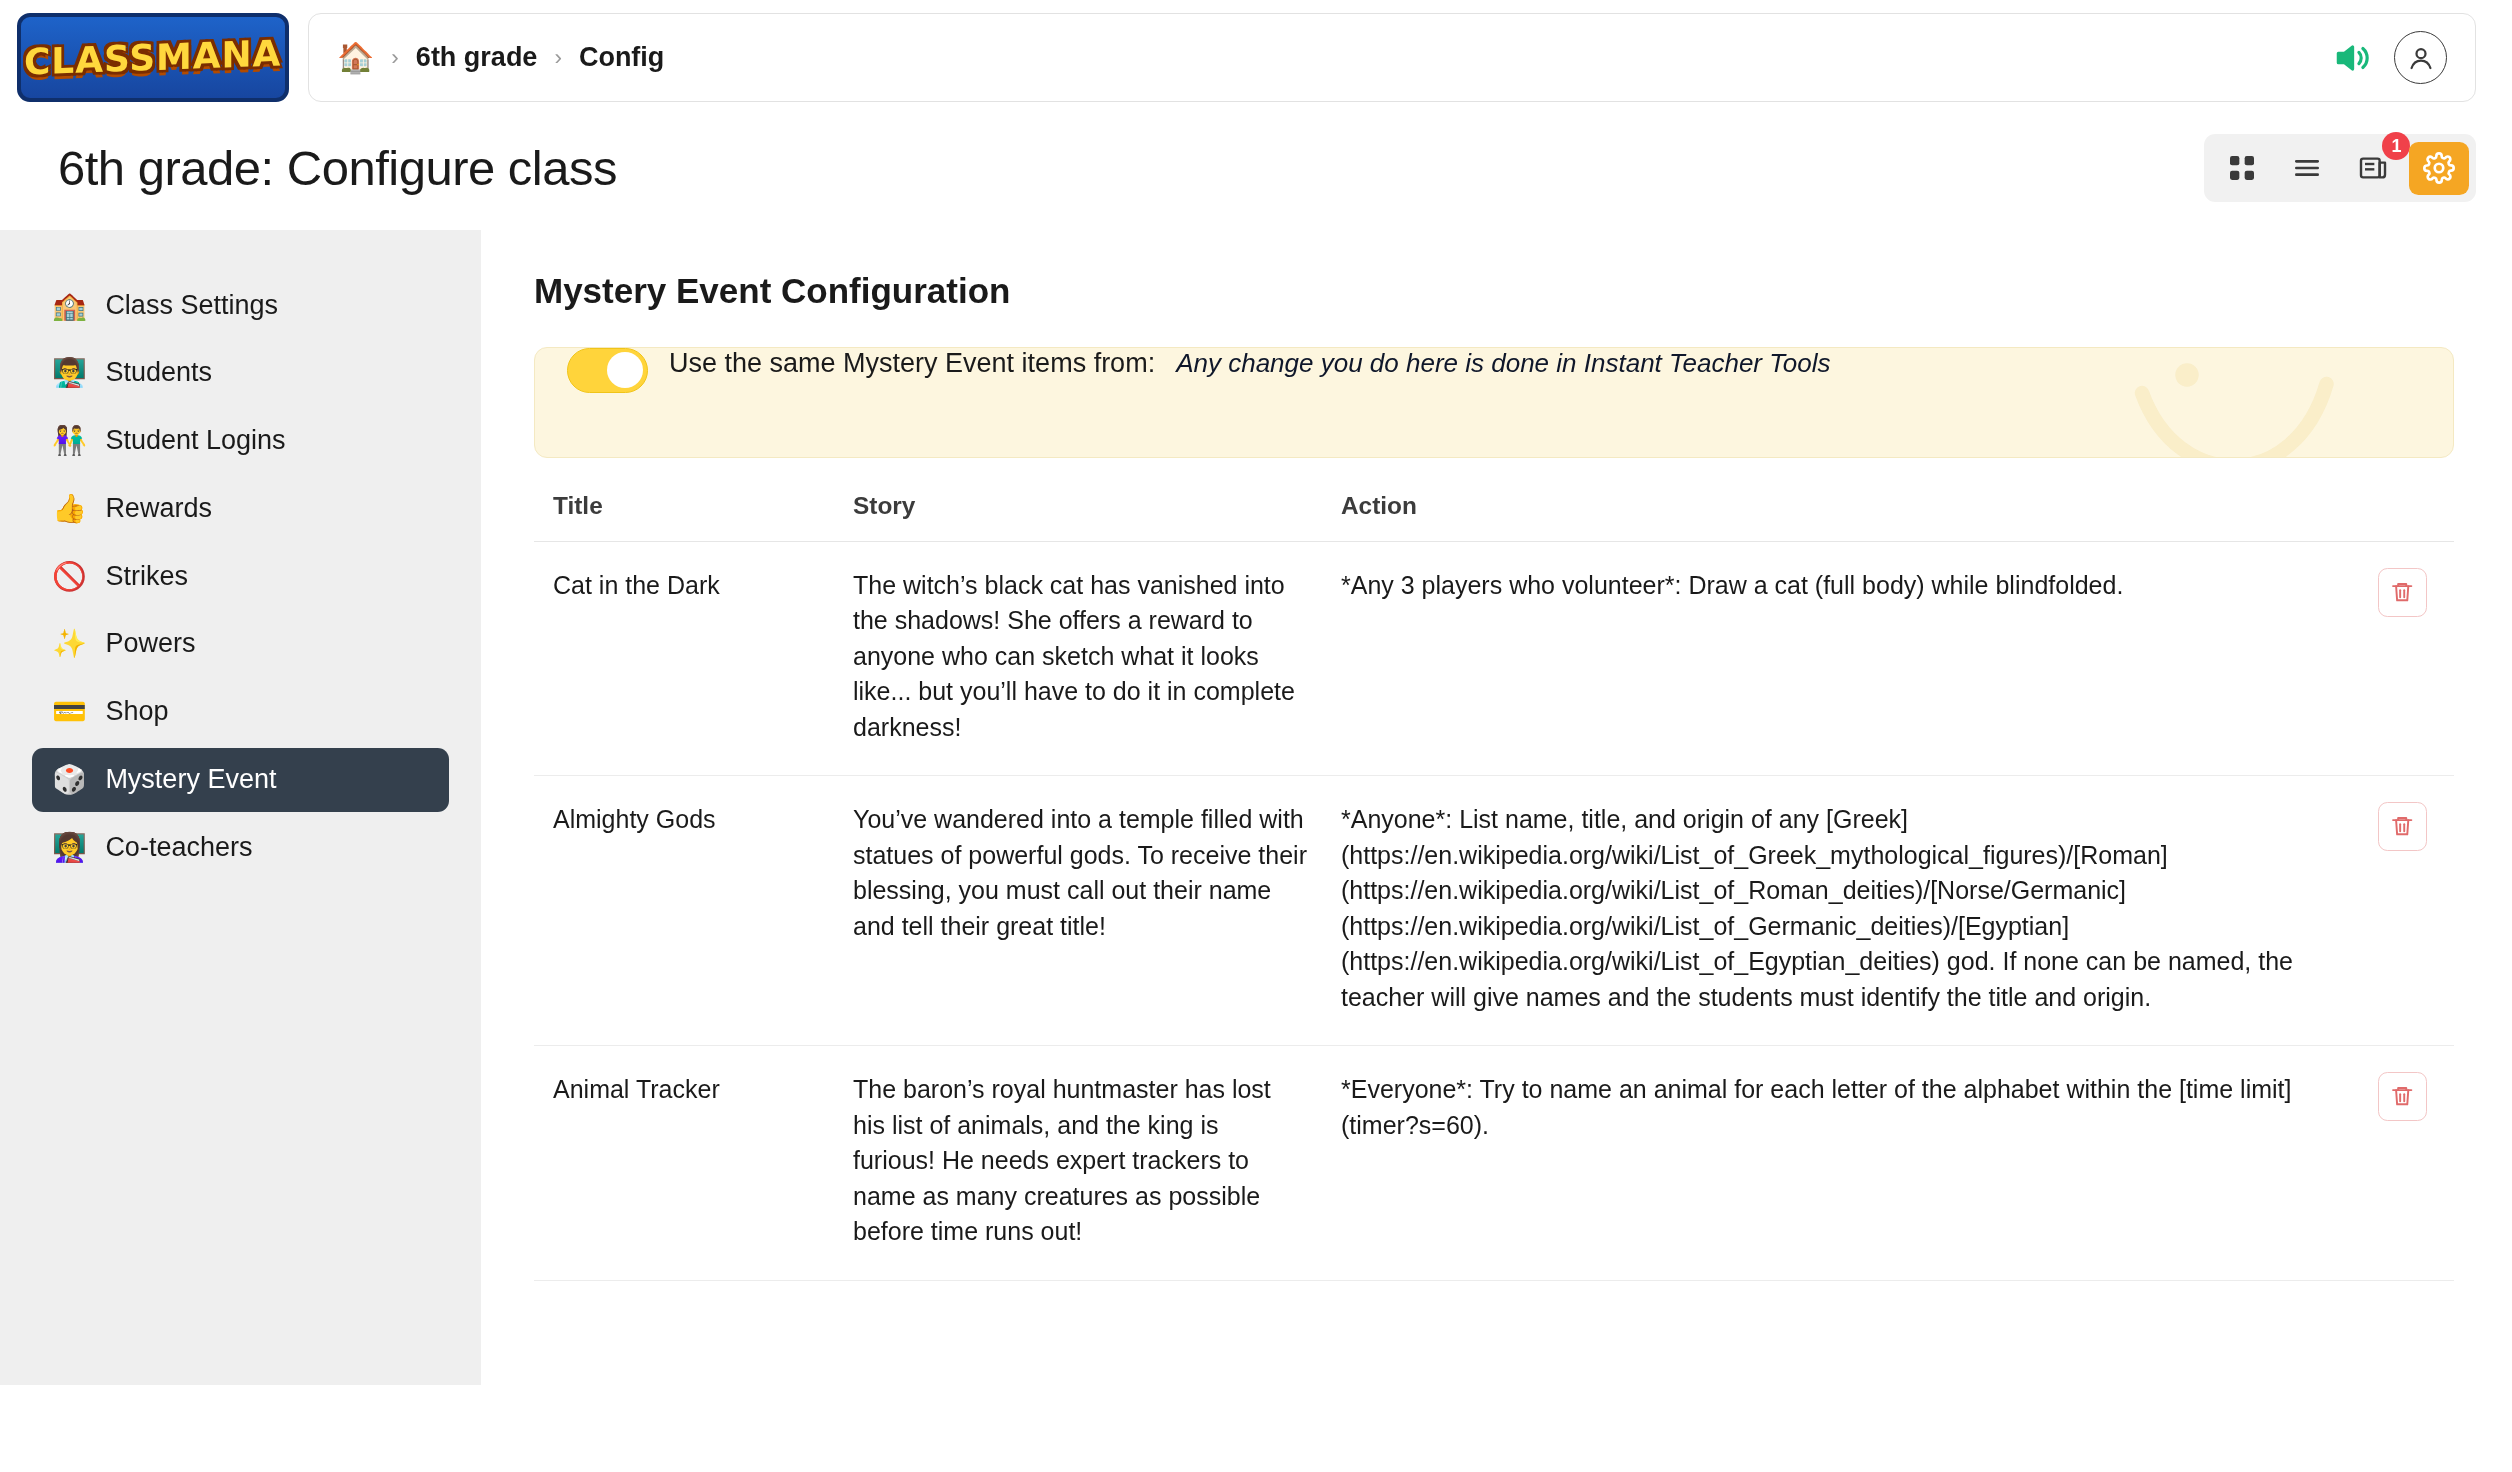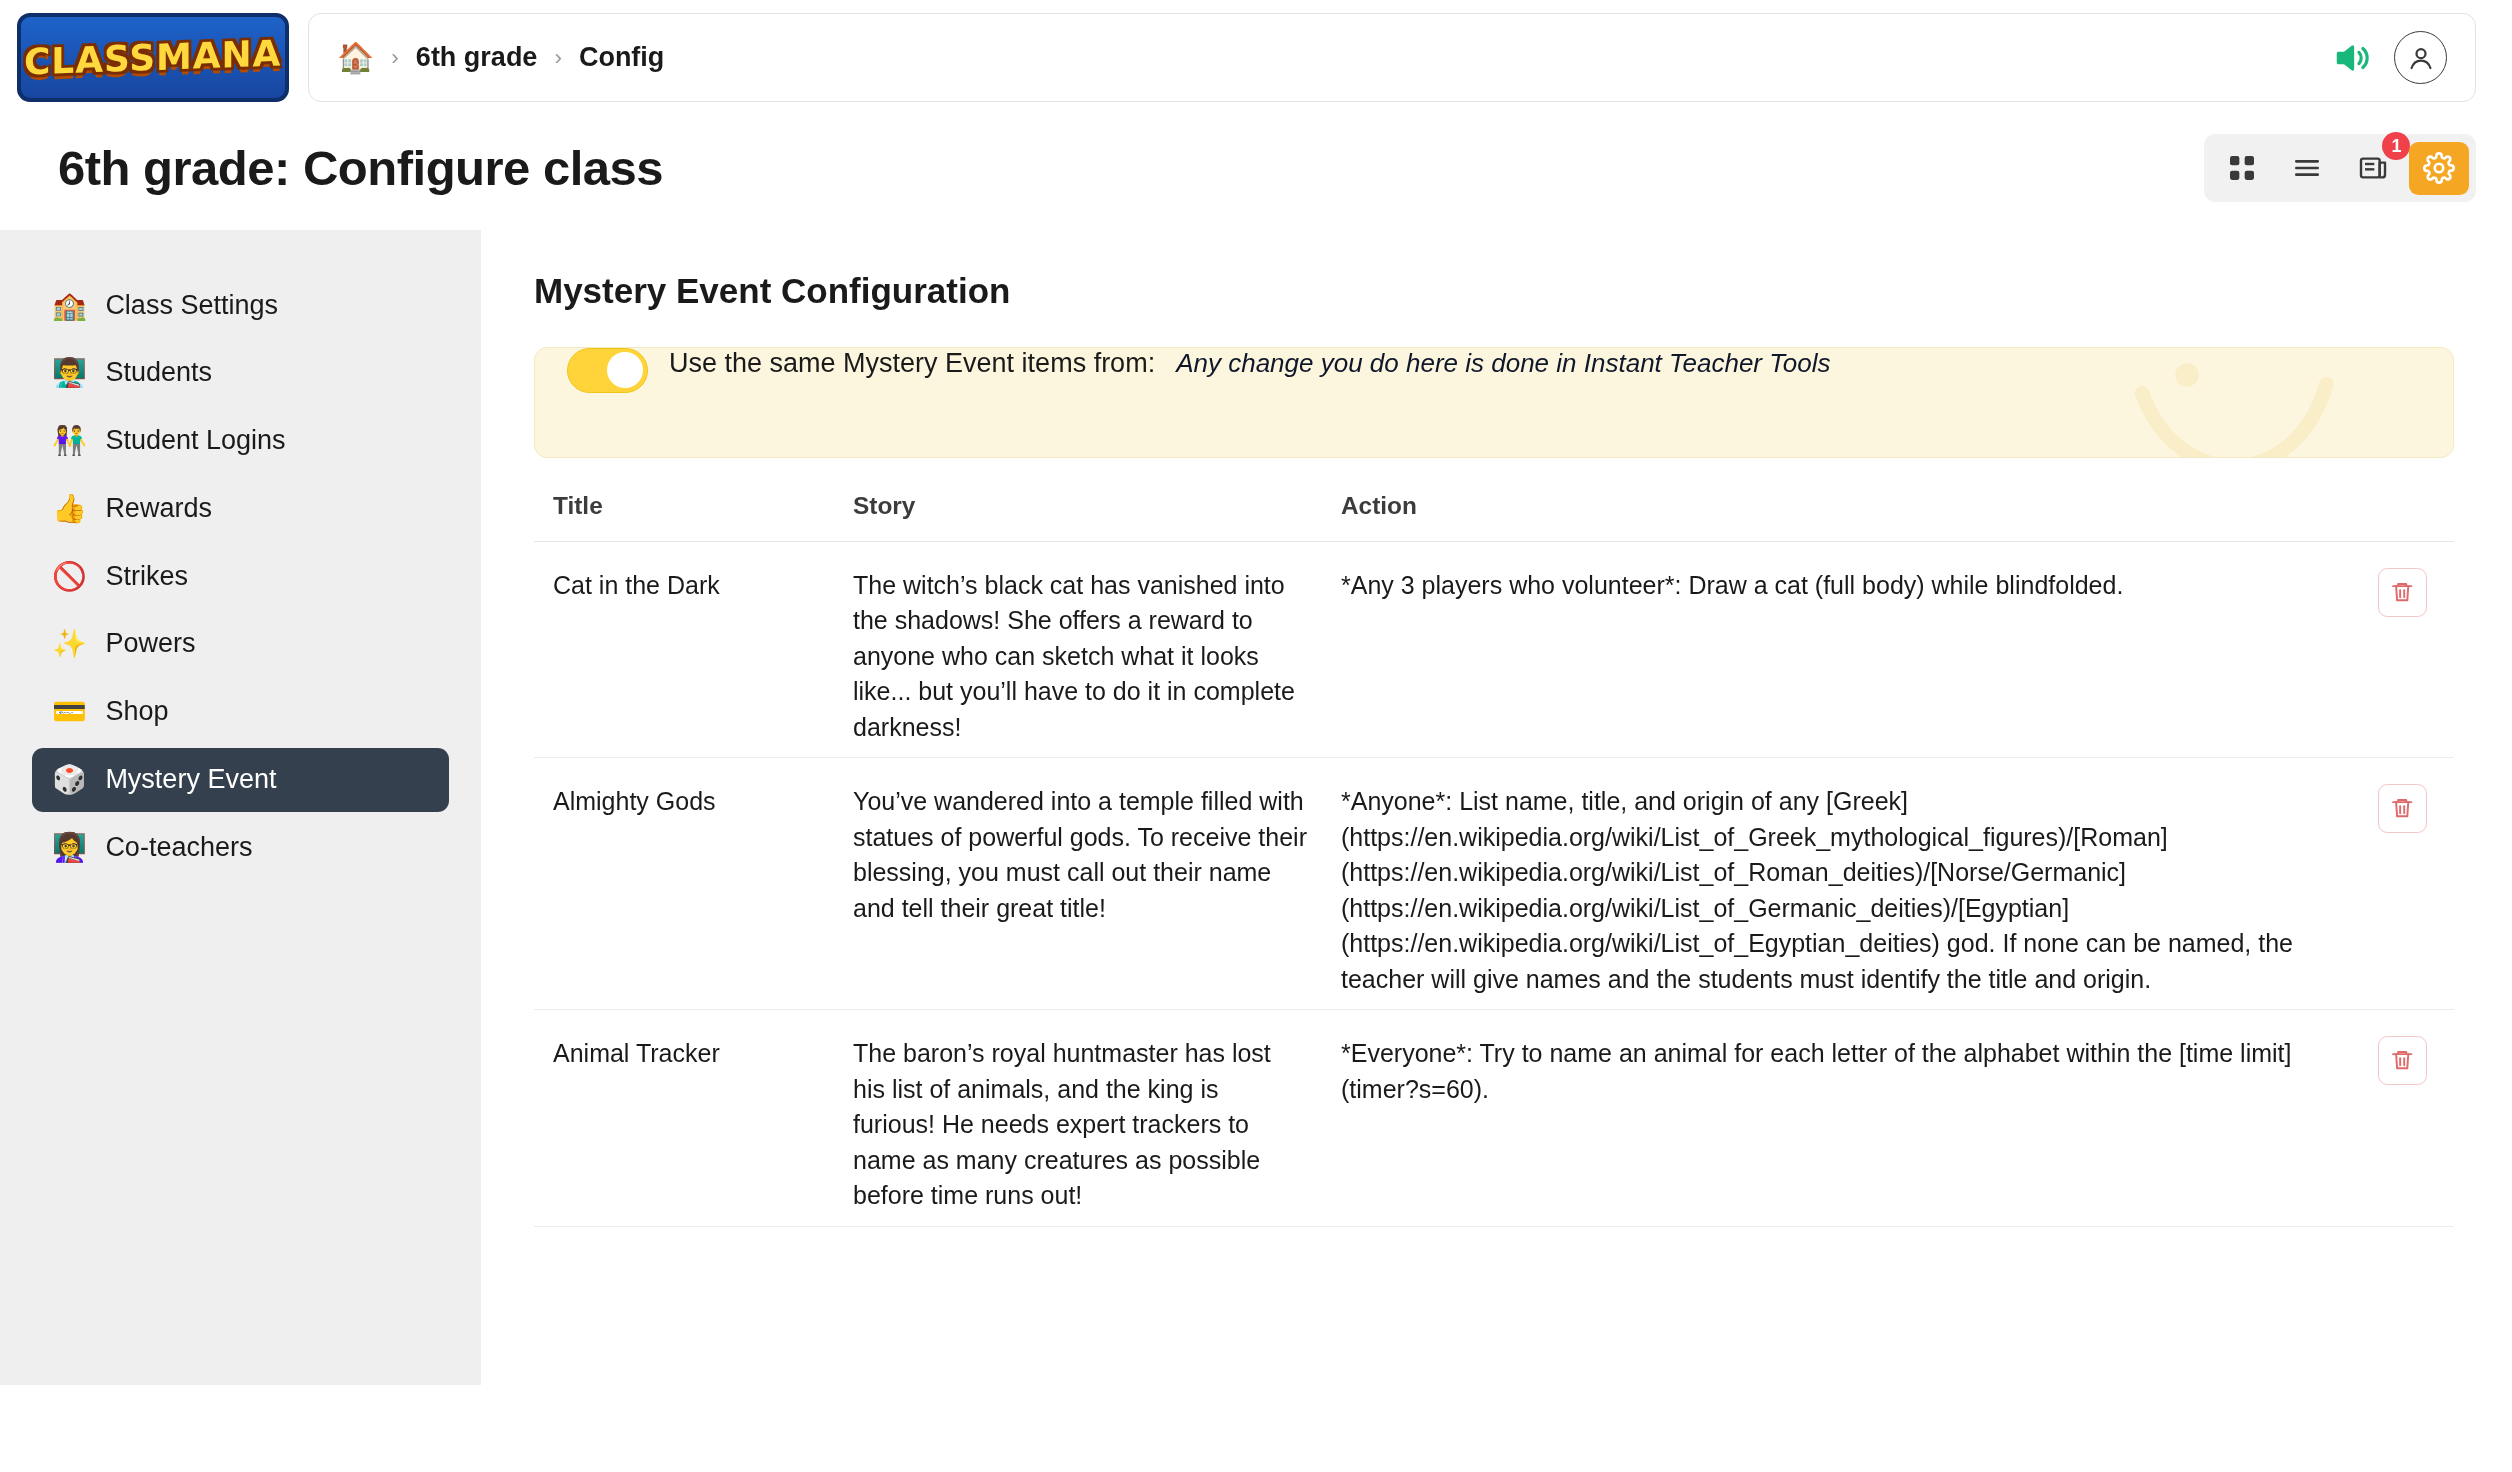--- a/index.html
+++ b/index.html
@@ -76,21 +76,21 @@
   }
 
   
   .page-head {
     display: flex;
     align-items: center;
     padding: 19px 36px 28px 58px;
   }
   .page-title {
     font-size: 49px;
-    font-weight: bold;
+    font-weight: normal;
     letter-spacing: -0.5px;
   }
   .head-spacer { flex: 1 1 auto; }
   .view-toggle {
     display: flex;
     align-items: center;
     background: #f1f1f1;
     border-radius: 11.3px;
     padding: 7.5px;
     gap: 5.6px;
@@ -231,21 +231,21 @@
     font-weight: bold;
     color: #3c3c3c;
     padding: 0 15px 20.7px 19px;
     border-bottom: 1.9px solid #e6e6e6;
     margin-top: 12px;
   }
   table.events td {
     vertical-align: top;
     font-size: 25px;
     line-height: 1.42;
-    padding: 26px 15px 12px 19px;
+    padding: 26px 15px 30px 19px;
     border-bottom: 1.9px solid #ececec;
     word-wrap: break-word;
   }
   .col-title { width: 300px; }
   .col-story { width: 488px; }
   .col-action { width: auto; }
   .col-del { width: 103px; }
   .del-btn {
     width: 49px; height: 49px;
     border: 1.9px solid #f3c6c6;

